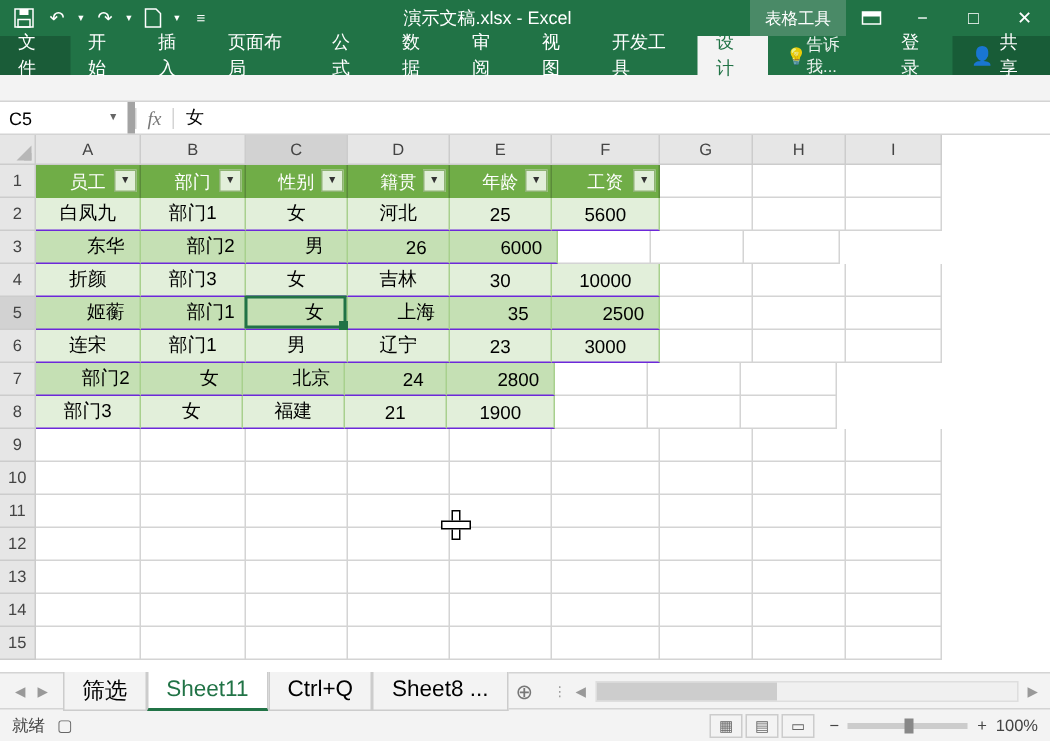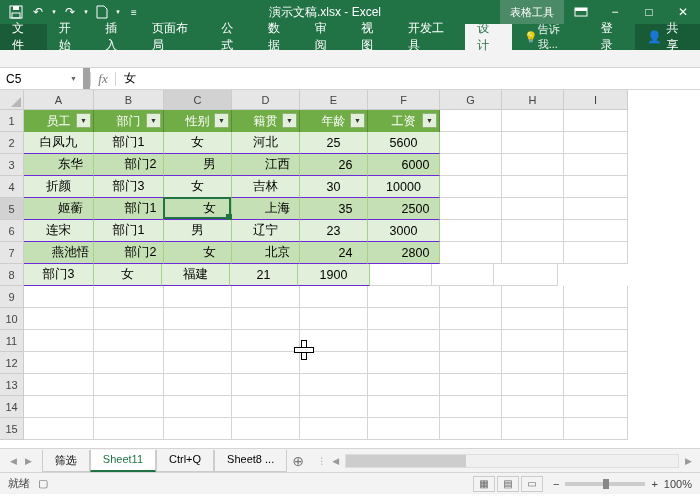--- a/index.html
+++ b/index.html
@@ -14,21 +14,21 @@
 .win-controls span { width:34px; height:24px; display:flex; align-items:center; justify-content:center; font-size:12px; }
 .ribbon-tabs { height:26px; background:#217346; display:flex; align-items:stretch; color:#fff; }
 .rtab { padding:0 12px; display:flex; align-items:center; font-size:12px; cursor:pointer; }
 .rtab.file { background:#1a5c38; }
 .rtab.active { background:#f3f3f3; color:#217346; }
 .rtab-spacer { flex:1; }
 .rtab.tell { font-size:11px; opacity:.9; }
 .rtab.share { background:#185c37; display:flex; gap:4px; }
 .ribbon-body { height:18px; background:#f3f3f3; border-bottom:1px solid #d4d4d4; }
 .formula-bar { height:22px; display:flex; border-bottom:1px solid #d4d4d4; background:#fff; }
-.namebox { width:90px; border-right:7px solid #a3a3a3; padding:2px 6px; display:flex; align-items:center; justify-content:space-between; font-size:12px; }
+.namebox { width:90px; border-right:5px solid #a3a3a3; padding:2px 6px; display:flex; align-items:center; justify-content:space-between; font-size:12px; }
 .namebox .dd { font-size:7px; color:#666; }
 .fx-btns { display:flex; align-items:center; }
 .fx-btn { width:24px; text-align:center; color:#777; font-style:italic; font-family:serif; font-size:13px; }
 .fx-sep { width:1px; height:14px; background:#d4d4d4; }
 .formula-input { flex:1; padding:2px 8px; display:flex; align-items:center; font-size:12px; }
 .grid-area { height:358px; display:flex; overflow:hidden; position:relative; }
 .rowhdrs { width:24px; }
 .colhdrs { display:flex; }
 .corner { width:24px; height:20px; background:#e6e6e6; border-right:1px solid #ccc; border-bottom:1px solid #ccc; position:relative; }
 .corner::after { content:""; position:absolute; right:2px; bottom:2px; border:5px solid transparent; border-bottom-color:#b7b7b7; border-right-color:#b7b7b7; }
@@ -45,21 +45,21 @@
 .dr-odd { background:#c5e0b4;padding-left:24px; }
 .dcell { border-right:1px solid #a8d08d; border-bottom:1px solid #6d28d9; display:flex; align-items:center; justify-content:center; font-size:12.5px; }
 .active-cell { position:absolute; border:2px solid #217346; pointer-events:none; }
 .active-cell::after { content:""; position:absolute; right:-3px; bottom:-3px; width:6px; height:6px; background:#217346; }
 .cursor-plus { position:absolute; width:18px; height:18px; }
 .cursor-plus::before,.cursor-plus::after { content:""; position:absolute; background:#fff; border:1px solid #000; }
 .cursor-plus::before { left:7px; top:0; width:4px; height:18px; }
 .cursor-plus::after { left:0; top:7px; width:18px; height:4px; }
 .sheet-tabs { height:24px; display:flex; align-items:center; border-top:1px solid #d4d4d4; background:#f3f3f3; }
 .st-nav { display:flex; gap:8px; padding:0 10px; color:#999; font-size:9px; }
-.st-tab { padding:3px 12px; border:1px solid #ccc; border-top:none; background:#fff; font-size:11px; cursor:pointer; }
+.st-tab { padding:3px 12px; border:1px solid #ccc; border-top:none; background:#fff; font-size:15px; cursor:pointer; }
 .st-tab.active { border-bottom:2px solid #217346; color:#217346; font-weight:500; }
 .st-tab.inact { background:#f3f3f3; }
 .st-new { width:22px; text-align:center; color:#777; font-size:14px; }
 .st-scroll { flex:1; display:flex; align-items:center; padding:0 8px; gap:6px; }
 .st-track { flex:1; height:14px; background:#f0f0f0; border:1px solid #dedede; position:relative; }
 .st-thumb { position:absolute; left:0; top:0; width:120px; height:12px; background:#cdcdcd; }
 .statusbar { height:22px; background:#f3f3f3; border-top:1px solid #d4d4d4; display:flex; align-items:center; padding:0 8px; font-size:11px; color:#444; }
 .sb-spacer { flex:1; }
 .sb-views { display:flex; gap:2px; }
 .sb-view { width:22px; height:16px; border:1px solid #ccc; display:flex; align-items:center; justify-content:center; font-size:10px; color:#666; }
@@ -205,21 +205,20 @@
           <div class="dcell dr-even" style="width: 68px;">25</div>
           <div class="dcell dr-even" style="width: 72px;">5600</div>
           <div class="cell" style="width: 62px;"></div>
           <div class="cell" style="width: 62px;"></div>
           <div class="cell" style="width: 64px;"></div>
         </div>
         <div class="row">
           <div class="dcell dr-odd" style="width: 70px;">东华</div>
           <div class="dcell dr-odd" style="width: 70px;">部门2</div>
           <div class="dcell dr-odd" style="width: 68px;">男</div>
-          <div class="dcell dr-odd" style="width: 68px;">江西</div>
           <div class="dcell dr-odd" style="width: 68px;">26</div>
           <div class="dcell dr-odd" style="width: 72px;">6000</div>
           <div class="cell" style="width: 62px;"></div>
           <div class="cell" style="width: 62px;"></div>
           <div class="cell" style="width: 64px;"></div>
         </div>
         <div class="row">
           <div class="dcell dr-even" style="width: 70px;">折颜</div>
           <div class="dcell dr-even" style="width: 70px;">部门3</div>
           <div class="dcell dr-even" style="width: 68px;">女</div>
@@ -246,21 +245,20 @@
           <div class="dcell dr-even" style="width: 70px;">部门1</div>
           <div class="dcell dr-even" style="width: 68px;">男</div>
           <div class="dcell dr-even" style="width: 68px;">辽宁</div>
           <div class="dcell dr-even" style="width: 68px;">23</div>
           <div class="dcell dr-even" style="width: 72px;">3000</div>
           <div class="cell" style="width: 62px;"></div>
           <div class="cell" style="width: 62px;"></div>
           <div class="cell" style="width: 64px;"></div>
         </div>
         <div class="row">
-          <div class="dcell dr-odd" style="width: 70px;">燕池悟</div>
           <div class="dcell dr-odd" style="width: 70px;">部门2</div>
           <div class="dcell dr-odd" style="width: 68px;">女</div>
           <div class="dcell dr-odd" style="width: 68px;">北京</div>
           <div class="dcell dr-odd" style="width: 68px;">24</div>
           <div class="dcell dr-odd" style="width: 72px;">2800</div>
           <div class="cell" style="width: 62px;"></div>
           <div class="cell" style="width: 62px;"></div>
           <div class="cell" style="width: 64px;"></div>
         </div>
         <div class="row">

